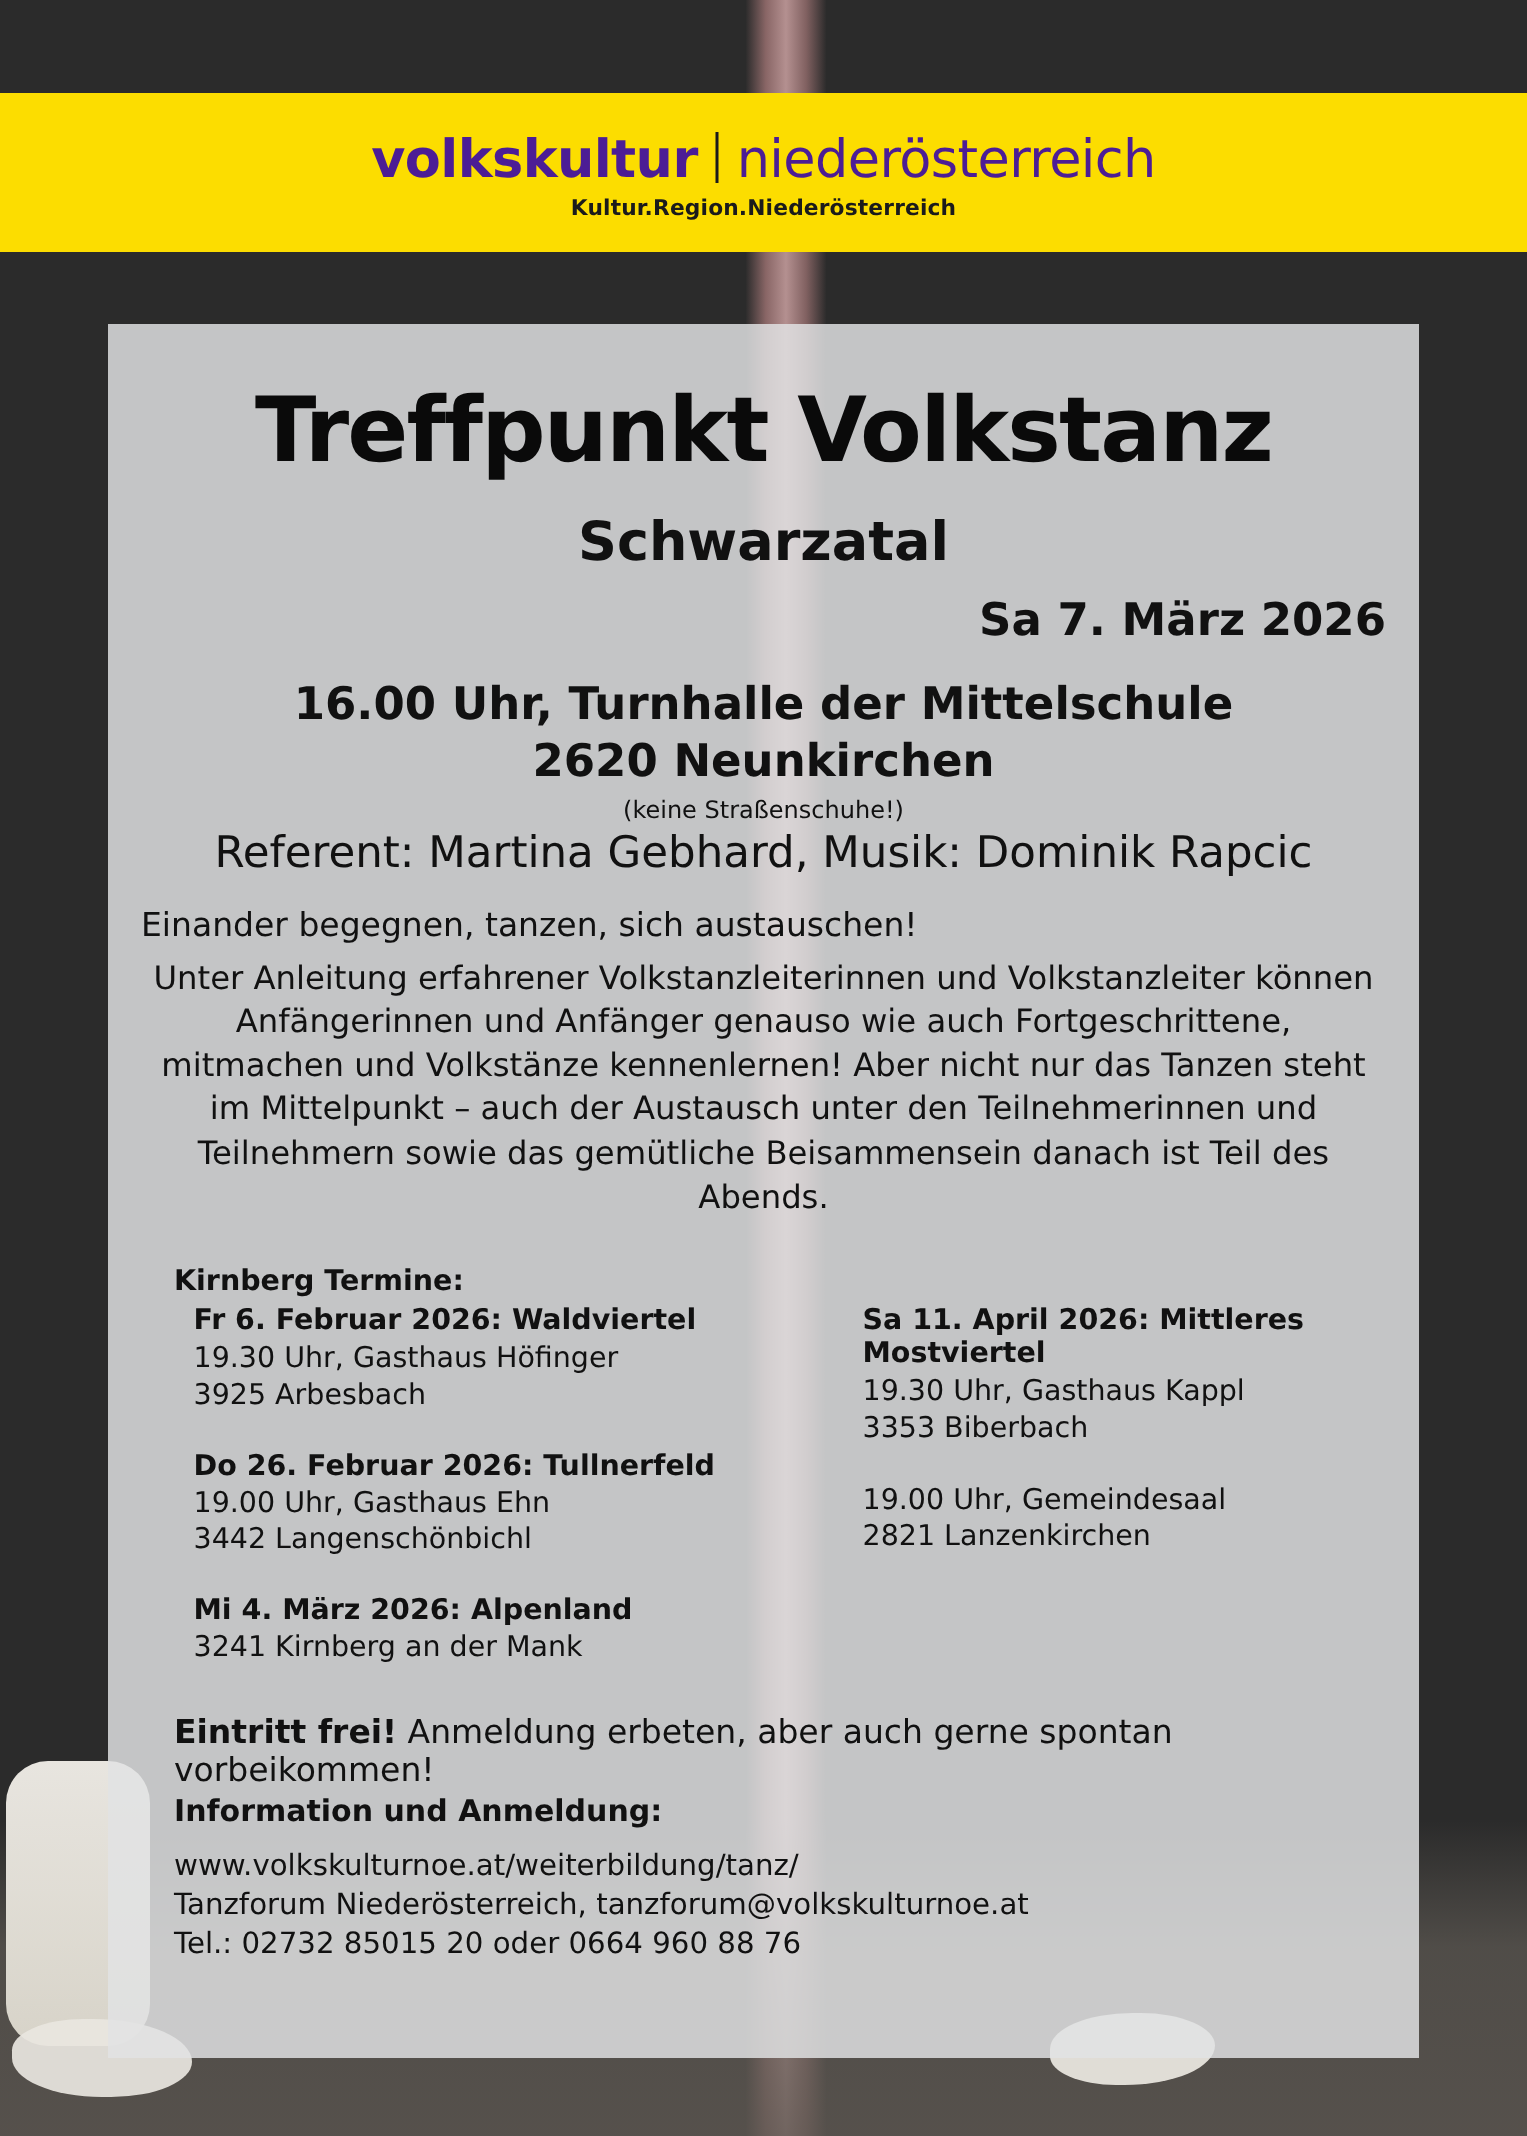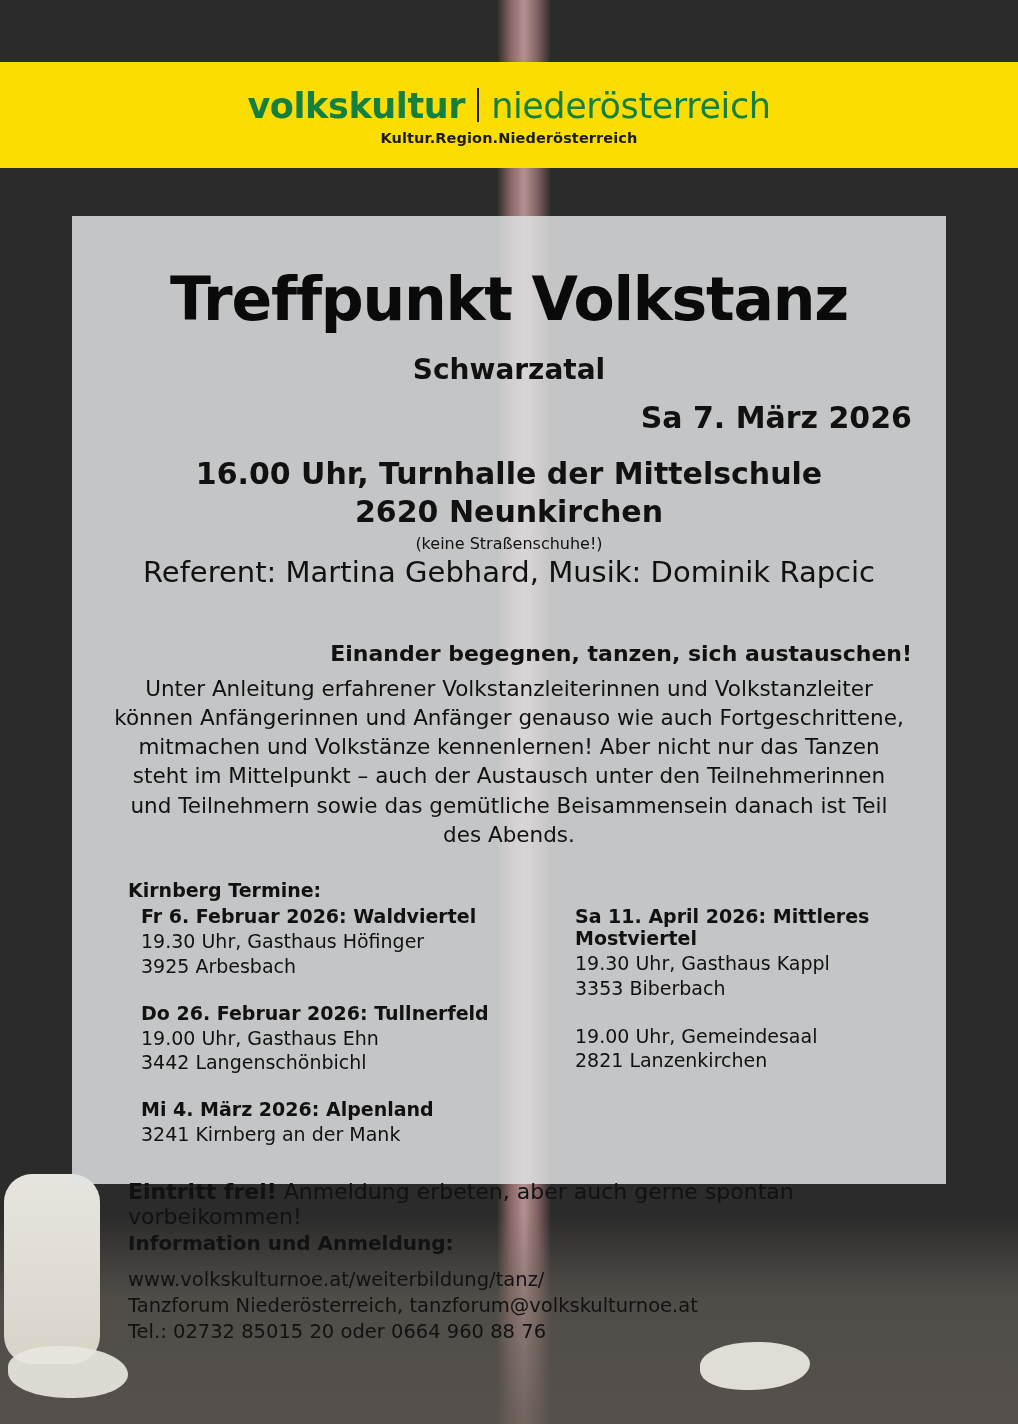--- a/index.html
+++ b/index.html
@@ -86,21 +86,21 @@
     display: flex;
     flex-direction: column;
     align-items: center;
     justify-content: center;
   }
   .logo-main {
     display: flex;
     align-items: baseline;
     font-size: 35px;
     letter-spacing: -0.4px;
-    color: #15803d;
+    color: #4c1d95;
     line-height: 1;
   }
   .logo-strong { font-weight: 700; }
   .logo-divider {
     display: inline-block;
     width: 2px;
     height: 34px;
     background: #1b1b1b;
     margin: 0 12px;
     position: relative;
@@ -114,42 +114,42 @@
     color: #1b1b1b;
     letter-spacing: 0.1px;
   }
 
   
   .panel {
     position: absolute;
     left: 72px;
     top: 216px;
     width: 874px;
-    height: 968px;
+    height: 1156px;
     background: rgba(225,226,228,0.84);
-    padding: 12px;
+    padding: 0;
     box-sizing: border-box;
     color: #111;
   }
   .panel-inner {
     padding: 24px 22px 10px 22px;
   }
 
   .title {
     text-align: center;
     font-size: 60px;
     font-weight: 700;
     letter-spacing: -1.2px;
     color: #0a0a0a;
     margin: 16px 0 22px 0;
     line-height: 1.05;
   }
   .region {
     text-align: center;
-    font-size: 28px;
+    font-size: 36px;
     font-weight: 700;
     margin: 0 0 14px 0;
   }
   .date {
     text-align: right;
     font-size: 30px;
     font-weight: 700;
     margin: 0 0 20px 0;
   }
   .venue-line {
@@ -165,24 +165,24 @@
     margin: 2px 0 0 0;
   }
   .presenter {
     text-align: center;
     font-size: 29px;
     font-weight: 400;
     margin: 2px 0 0 0;
   }
 
   .tagline {
-    text-align: right;
+    text-align: left;
     font-size: 22px;
-    font-weight: 700;
-    margin: 52px 0 8px 0;
+    font-weight: 400;
+    margin: 20px 0 8px 0;
   }
   .body-text {
     text-align: center;
     font-size: 21.5px;
     font-weight: 400;
     line-height: 1.36;
     margin: 0 6px;
   }
 
   

